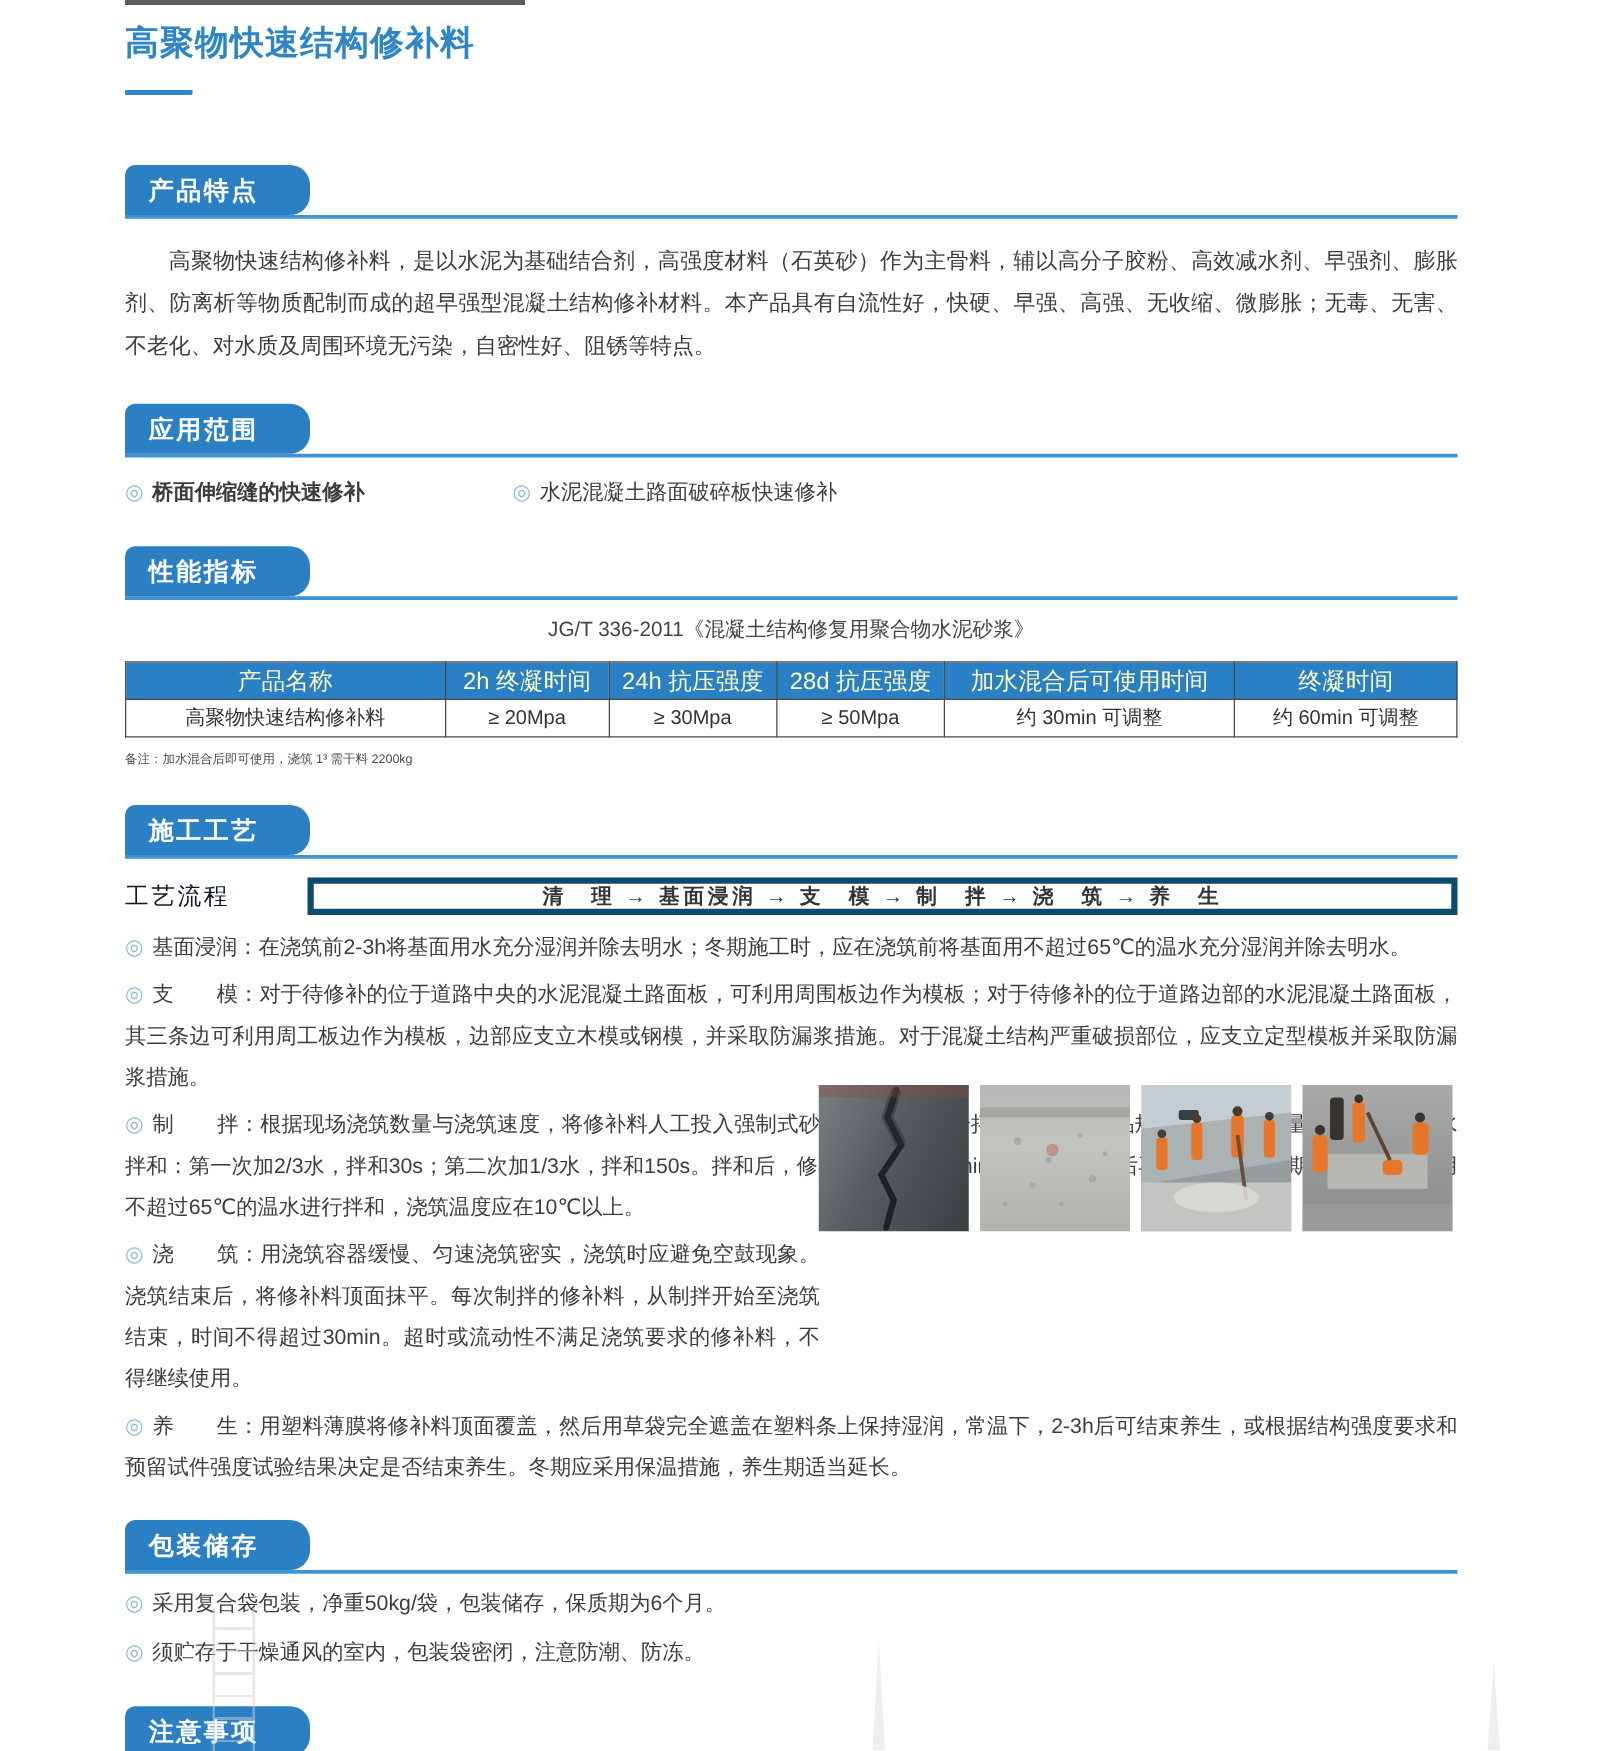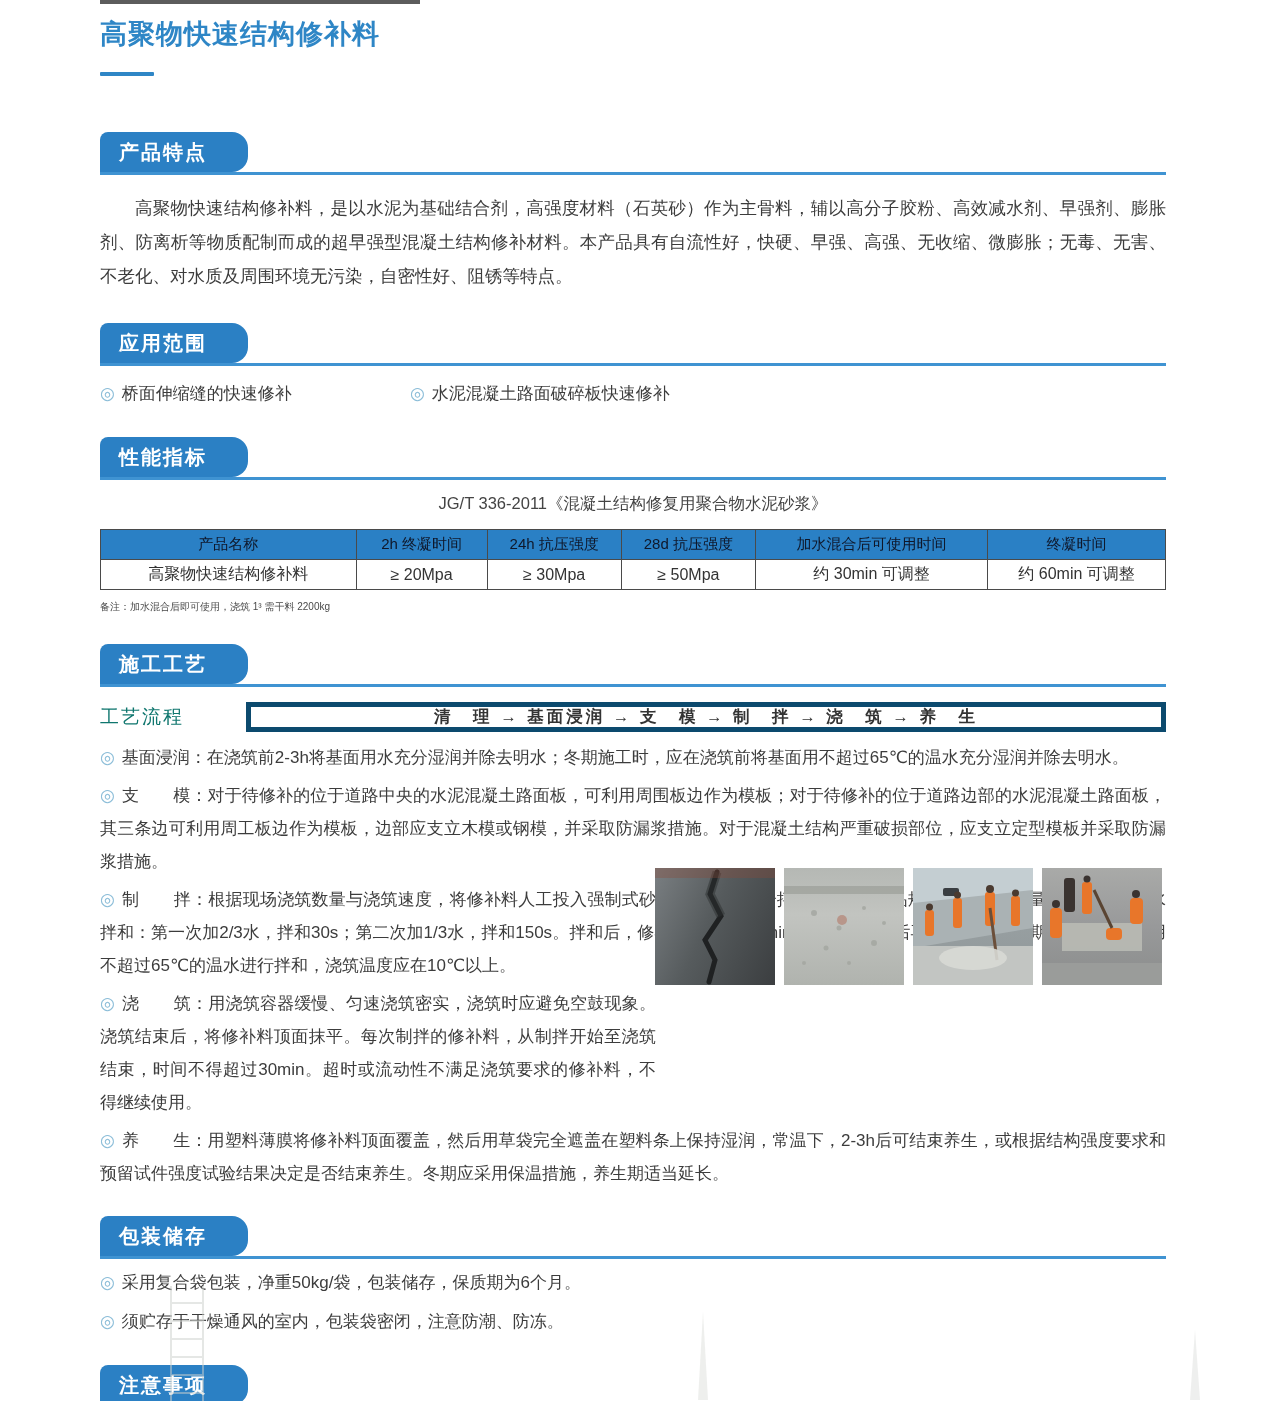--- a/index.html
+++ b/index.html
@@ -43,33 +43,33 @@
     line-height:34px;
     text-align:justify;
     text-indent:2em;
     color:#3c3c3c;
   }
 
   
   .bullet { color:#8bbdd8; font-size:17px; margin-right:7px; }
   .bullet-line { font-size:17px; line-height:30px; color:#3c3c3c; }
   .app-row { display:flex; margin-top:13px; }
-  .app-row .bullet-line:first-child { width:310px; }
+  .app-row .bullet-line:first-child { width:310px;font-weight:bold; }
 
   
   .standard-caption { margin-top:13px; text-align:center; font-size:16.5px; color:#444; }
   table.perf { width:100%; border-collapse:collapse; margin-top:14px; }
   table.perf th, table.perf td { border:1px solid #4a4a4a; text-align:center; }
-  table.perf th { background:#2a80c5; color:#0f172a; font-size:15px; font-weight:500; height:30px; }
+  table.perf th { background:#2a80c5; color:#fef9c3; font-size:19px; font-weight:500; height:30px; }
   table.perf td { font-size:16px; color:#333; height:30px; }
   .perf-note { margin-top:10px; font-size:10px; color:#4a4a4a; }
 
   
   .flow-row { display:flex; align-items:center; margin-top:15px; }
-  .flow-label { font-size:19px; color:#0f766e; letter-spacing:2px; width:118px; flex:0 0 auto; }
+  .flow-label { font-size:19px; color:#0f172a; letter-spacing:2px; width:118px; flex:0 0 auto; }
   .flow-box {
     flex:1; border:5px solid #0c4a6e; height:30px;
     display:flex; align-items:center; justify-content:center;
     font-size:16.5px; font-weight:600; color:#333; letter-spacing:3px;
     margin-left:28px;
   }
   .steps { margin-top:9px; }
   .step { font-size:17px; line-height:33px; text-align:justify; color:#3c3c3c; margin-top:5px; }
   .step-narrow { width:556px; }
 

